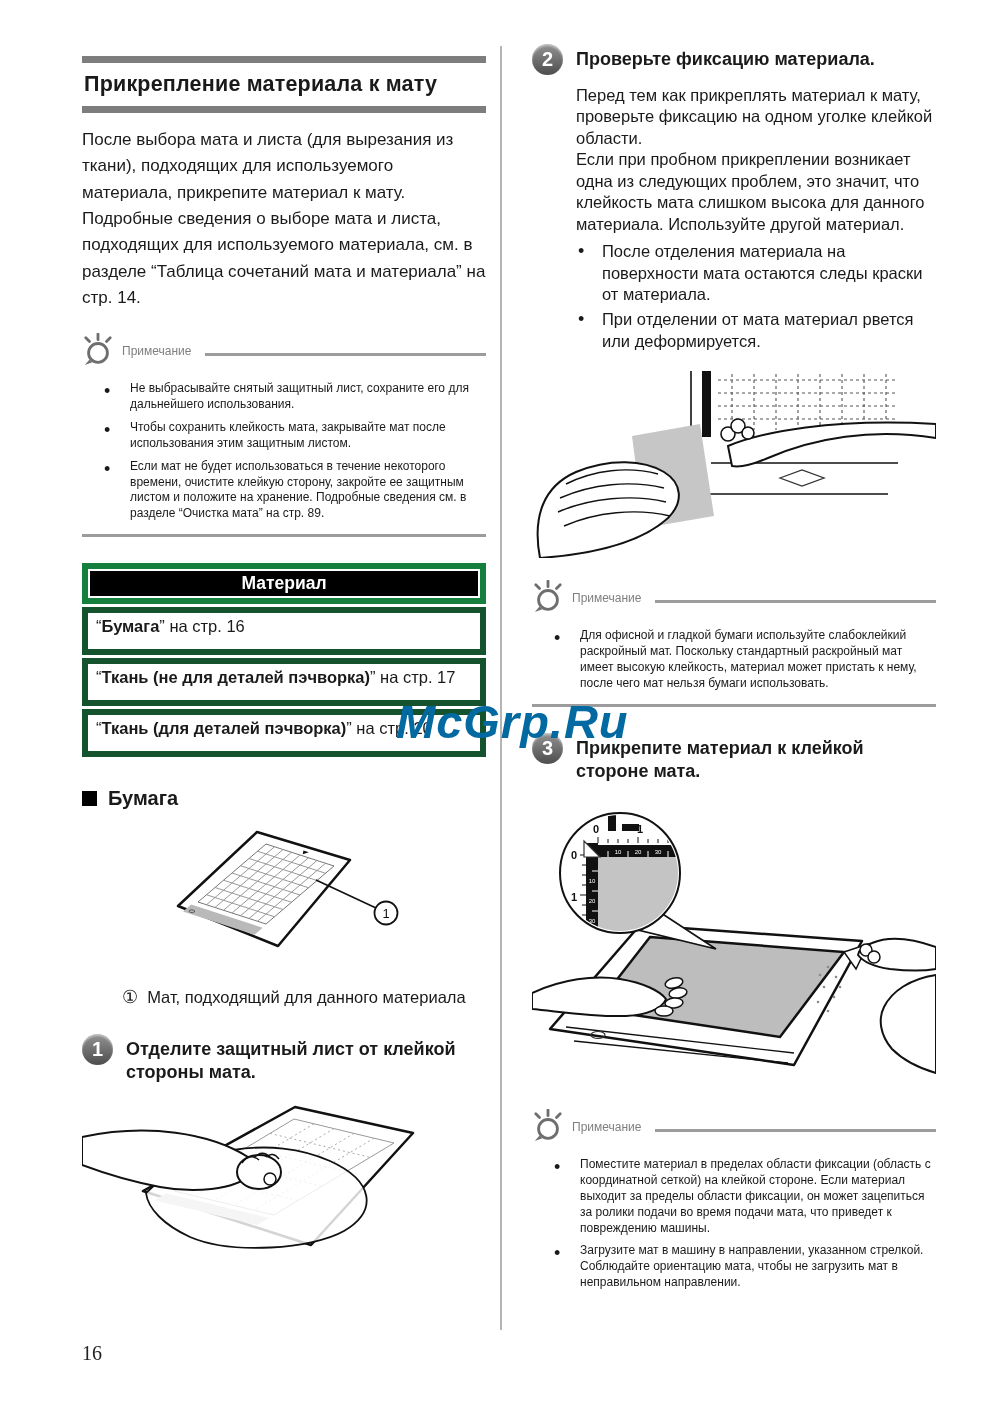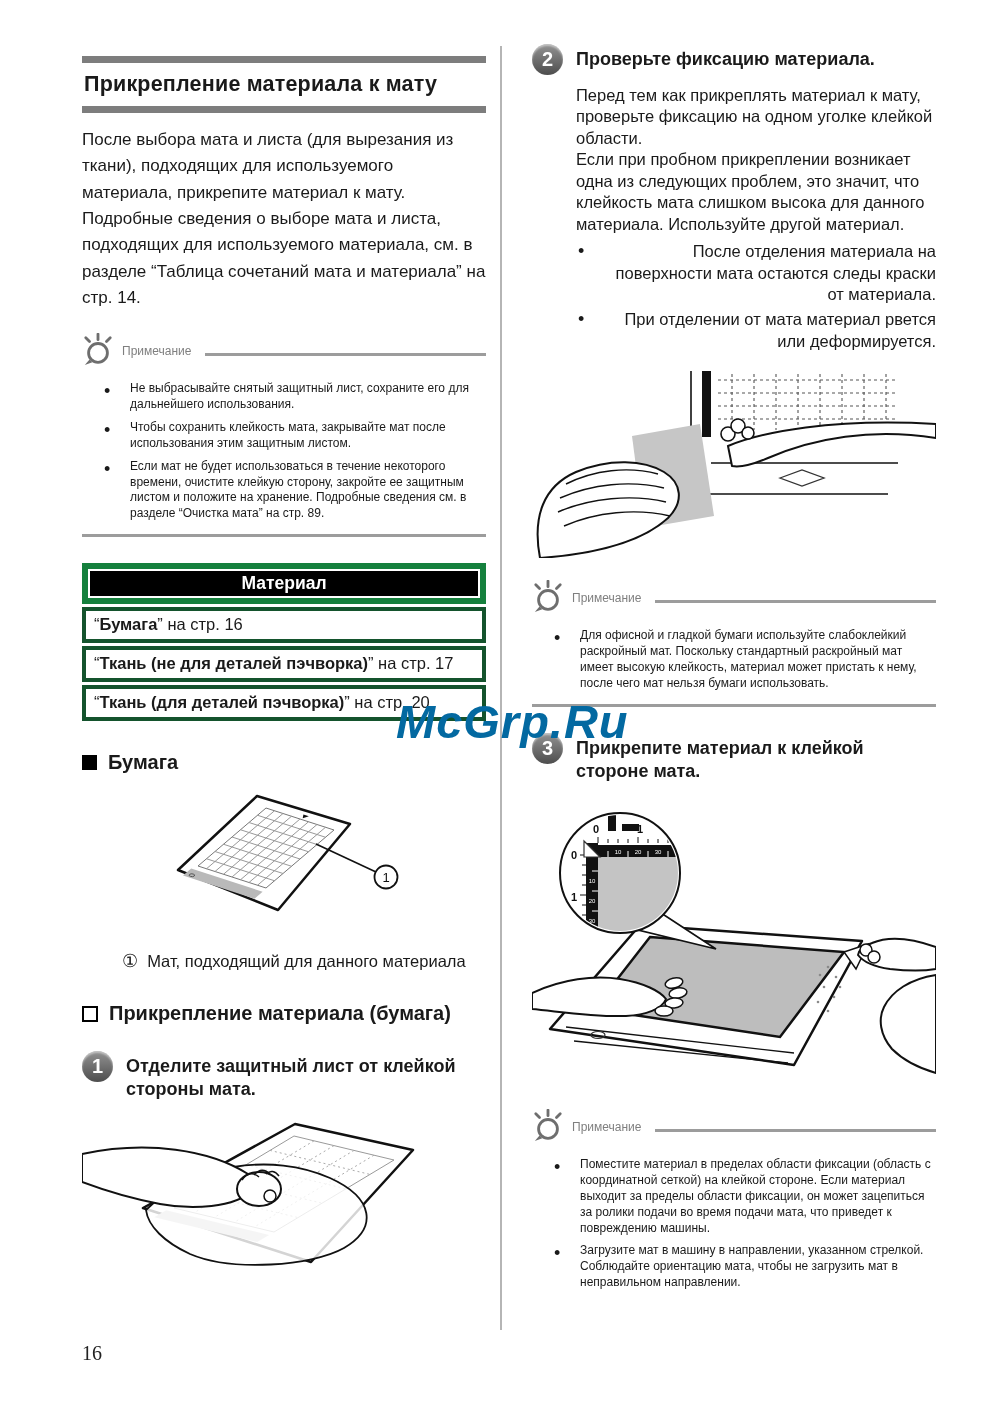--- a/index.html
+++ b/index.html
@@ -27,42 +27,42 @@
   .note-rule{flex:1;height:3px;background:#9c9c9c;margin-left:14px;position:relative;top:3px;}
   .note-list{list-style:none;margin:12px 0 0 0;padding:0 0 0 48px;font-size:12px;line-height:1.32;}
   .note-list li{position:relative;margin-bottom:7px;}
   .note-list li::before{content:"\2022";position:absolute;left:-26px;top:-1px;font-size:18px;}
   .note-end{height:3px;background:#9c9c9c;margin-top:12px;}
 
   
   .mat-table{margin-top:26px;}
   .tbl-header{border:6px solid #15803d;background:#000;color:#fff;font-weight:bold;text-align:center;
               font-size:17.5px;padding:4px 0;box-shadow:inset 0 0 0 2px #fff;}
-  .tbl-row{border:4px solid #14532d;margin-top:3px;padding:4px 8px 5px 8px;font-size:16.5px;}
+  .tbl-row{border:6px solid #14532d;margin-top:3px;padding:4px 8px 13px 8px;font-size:16.5px;}
   .tbl-row b{font-weight:bold;}
 
   
   .h-square{display:flex;align-items:center;gap:11px;font-size:20px;font-weight:bold;margin-top:30px;}
   .sq-filled{width:15px;height:15px;background:#000;flex:0 0 auto;}
   .sq-outline{width:12px;height:12px;border:2.5px solid #000;flex:0 0 auto;}
 
   .callout-caption{display:flex;gap:9px;font-size:16.5px;margin:12px 0 0 40px;align-items:baseline;}
   .callout-caption .marker{font-size:18px;}
 
   
   .step{display:flex;gap:13px;margin-top:26px;}
   .step-badge{flex:0 0 auto;width:31px;height:31px;border-radius:50%;
               background:linear-gradient(#939393,#4d4d4d);color:#fff;font-size:20px;font-weight:bold;
               display:flex;align-items:center;justify-content:center;
               box-shadow:inset 0 2px 2px rgba(255,255,255,.45);}
   .step-title{font-size:18px;font-weight:bold;line-height:1.3;padding-top:4px;}
   .step-body{margin:10px 0 0 44px;font-size:16.5px;line-height:1.3;}
   .step-body p{margin:0;}
   .step-bullets{list-style:none;margin:6px 0 0 44px;padding:0 0 0 26px;font-size:16.5px;line-height:1.3;}
-  .step-bullets li{position:relative;margin-bottom:4px;text-align:right;}
+  .step-bullets li{position:relative;margin-bottom:4px;}
   .step-bullets li::before{content:"\2022";position:absolute;left:-24px;top:-1px;font-size:18px;}
 
   .illo{display:block;margin:14px auto 0 auto;}
 </style>
 </head>
 <body>
 
 <div class="page">
 
   <div class="divider"></div>
@@ -140,24 +140,20 @@
       <line x1="234" y1="56" x2="294" y2="84" stroke="#111" stroke-width="1.6"></line>
       <circle cx="304" cy="89" r="11.5" fill="#fff" stroke="#111" stroke-width="1.8"></circle>
       <text x="304" y="94" text-anchor="middle" font-size="13" fill="#111">1</text>
     </svg>
 
     <div class="callout-caption">
       <span class="marker">①</span>
       <span>Мат, подходящий для данного материала</span>
     </div>
 
-    <div class="h-square">
-      <span class="sq-outline"></span>
-      <span>Прикрепление материала (бумага)</span>
-    </div>
 
     <div class="step">
       <div class="step-badge">1</div>
       <div class="step-title">Отделите защитный лист от клейкой стороны мата.</div>
     </div>
 
     <svg class="illo" width="404" height="205" viewBox="0 0 404 205">
       <polygon points="213,8 331,34 229,146 61,92" fill="#fff" stroke="#111" stroke-width="2.5" stroke-linejoin="round"></polygon>
       <g transform="matrix(100,24,-120,72,212,20)">
         <rect x="0" y="0" width="1" height="1" fill="none" stroke="#9a9a9a" vector-effect="non-scaling-stroke"></rect>

